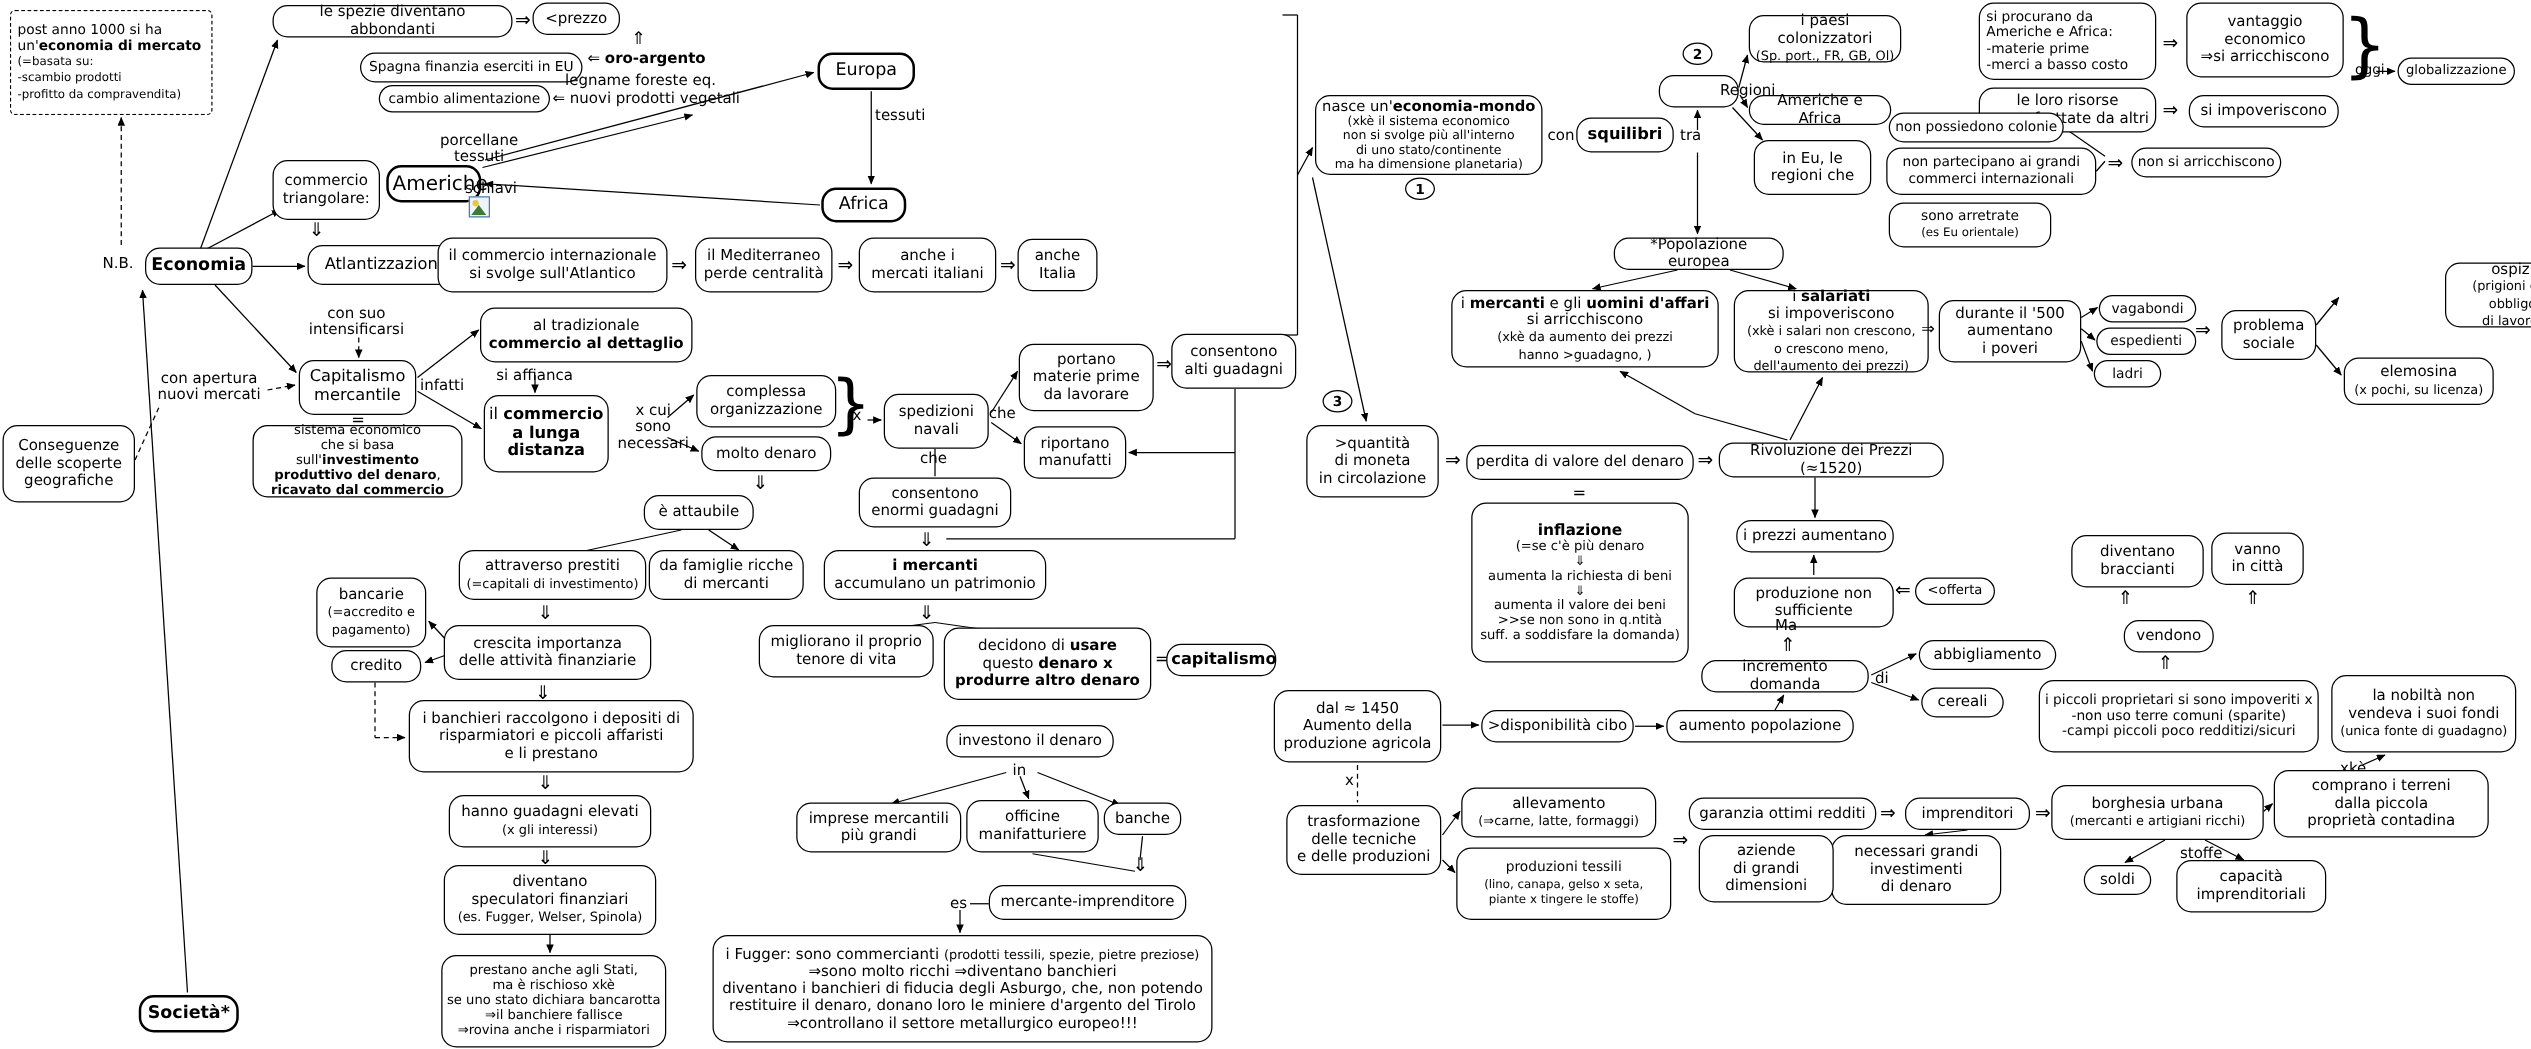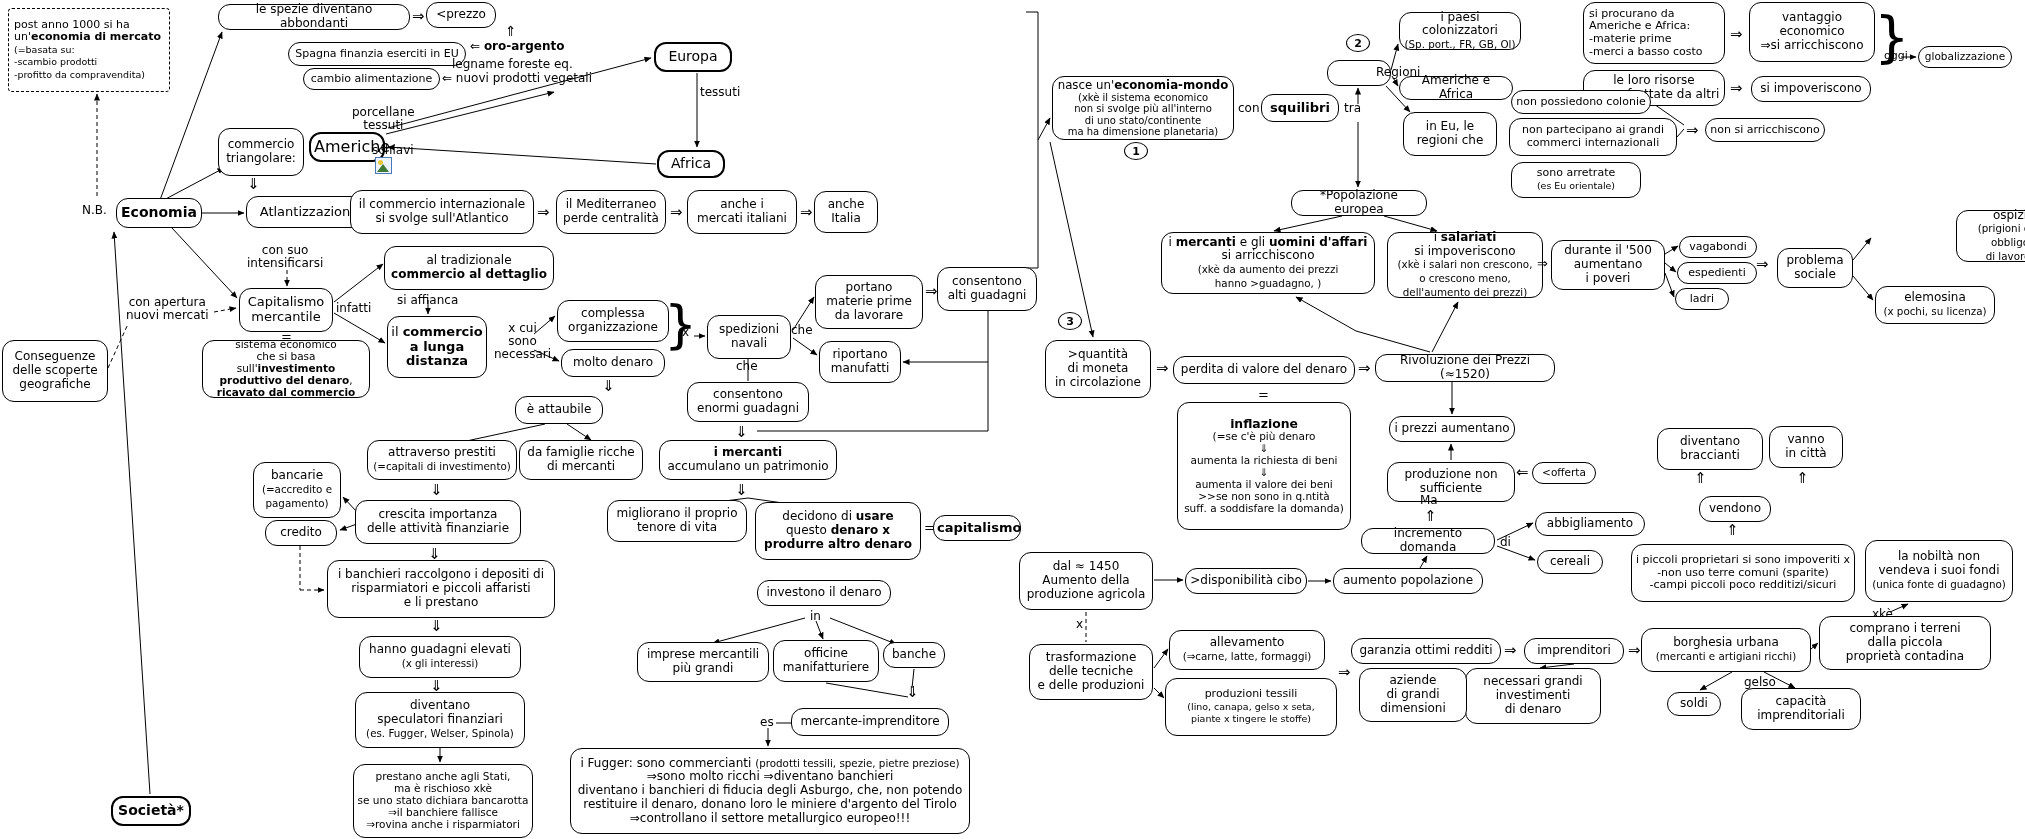--- a/index.html
+++ b/index.html
@@ -441,21 +441,21 @@
     <div class="box" style="left: 1865px; top: 540px; width: 148px; height: 62px; justify-content: center;">
       <div class="txt">la nobiltà non<br>vendeva i suoi fondi<br><span class="sm">(unica fonte di guadagno)</span></div>
     </div>
     <div class="lbl" style="left: 1872px; top: 608px;">xkè</div>
     <div class="box" style="left: 1819px; top: 616px; width: 172px; height: 54px;">
       <div class="txt">comprano i terreni<br>dalla piccola<br>proprietà contadina</div>
     </div>
     <div class="box" style="left: 1641px; top: 628px; width: 170px; height: 44px;">
       <div class="txt">borghesia urbana<br><span class="sm">(mercanti e artigiani ricchi)</span></div>
     </div>
-    <div class="lbl" style="left: 1744px; top: 676px;">gelso</div>
+    <div class="lbl" style="left: 1744px; top: 676px;">stoffe</div>
     <div class="box" style="left: 1667px; top: 692px; width: 54px; height: 24px;">
       <div class="txt">soldi</div>
     </div>
     <div class="box" style="left: 1741px; top: 688px; width: 120px; height: 42px;">
       <div class="txt">capacità<br>imprenditoriali</div>
     </div>
     <div class="lbl" style="left: 1504px; top: 642px; font-size: 15px;">⇒</div>
     <div class="box" style="left: 1524px; top: 638px; width: 100px; height: 26px;">
       <div class="txt">imprenditori</div>
     </div>

